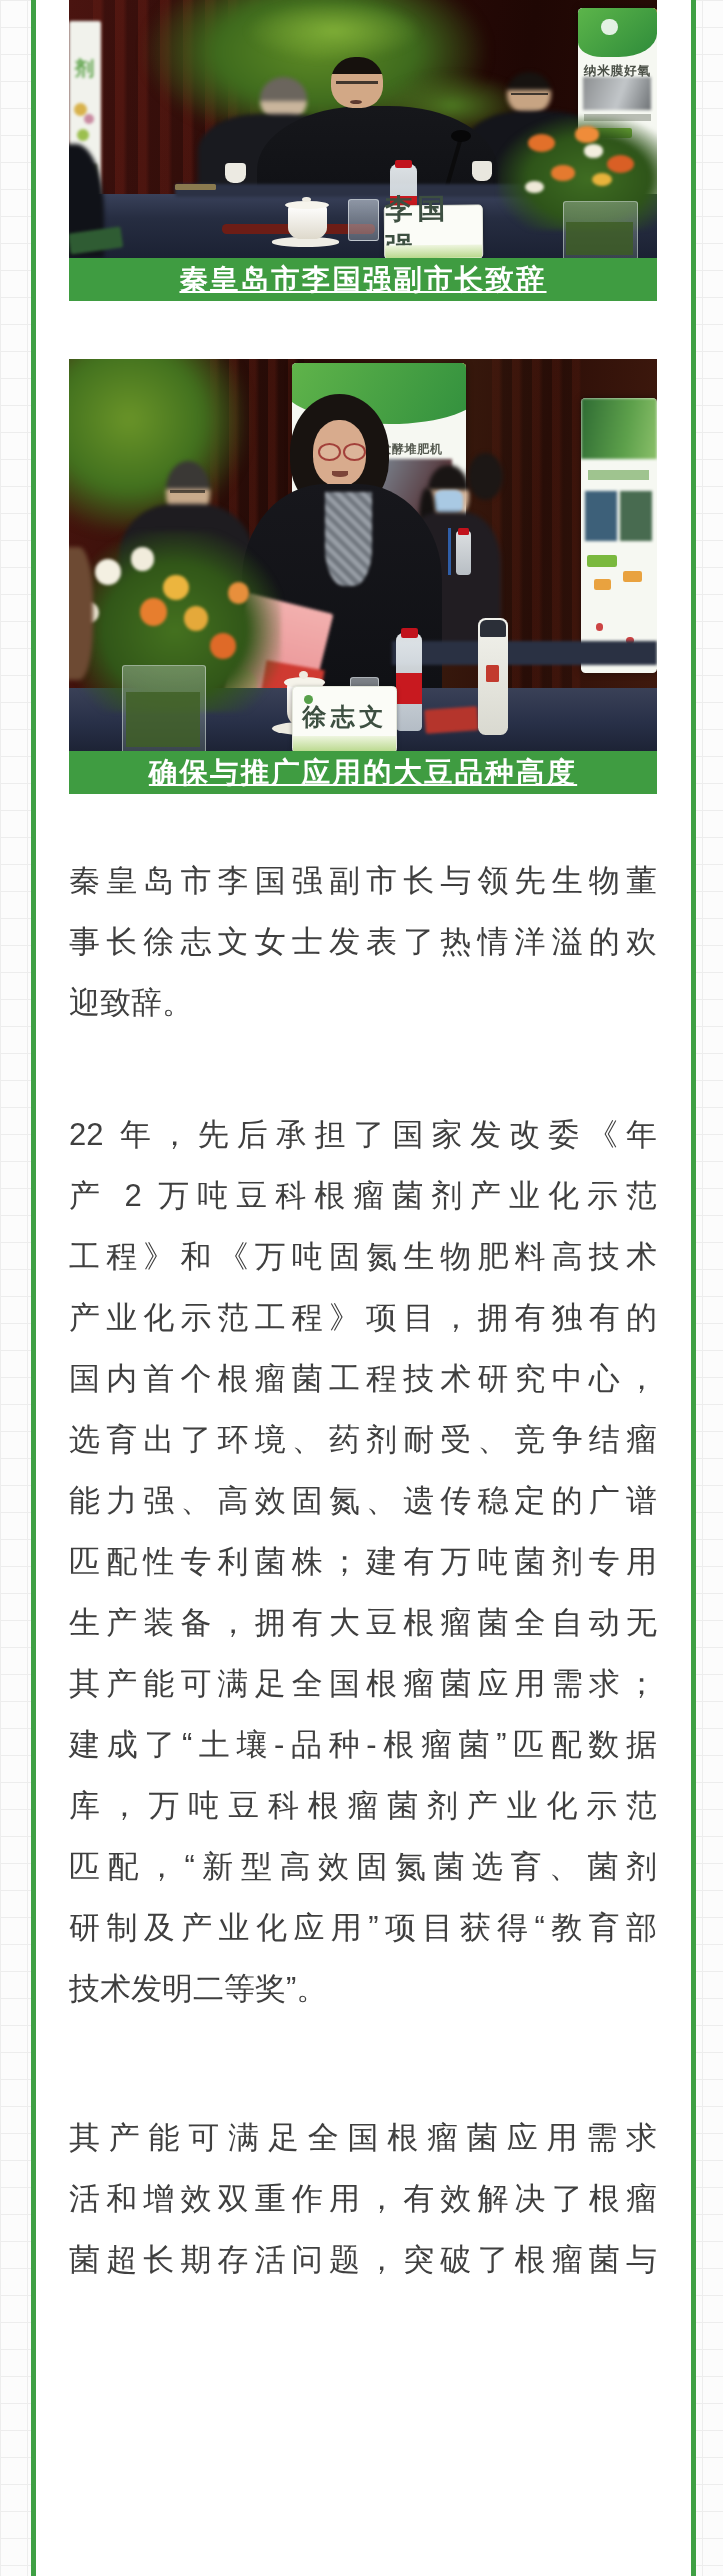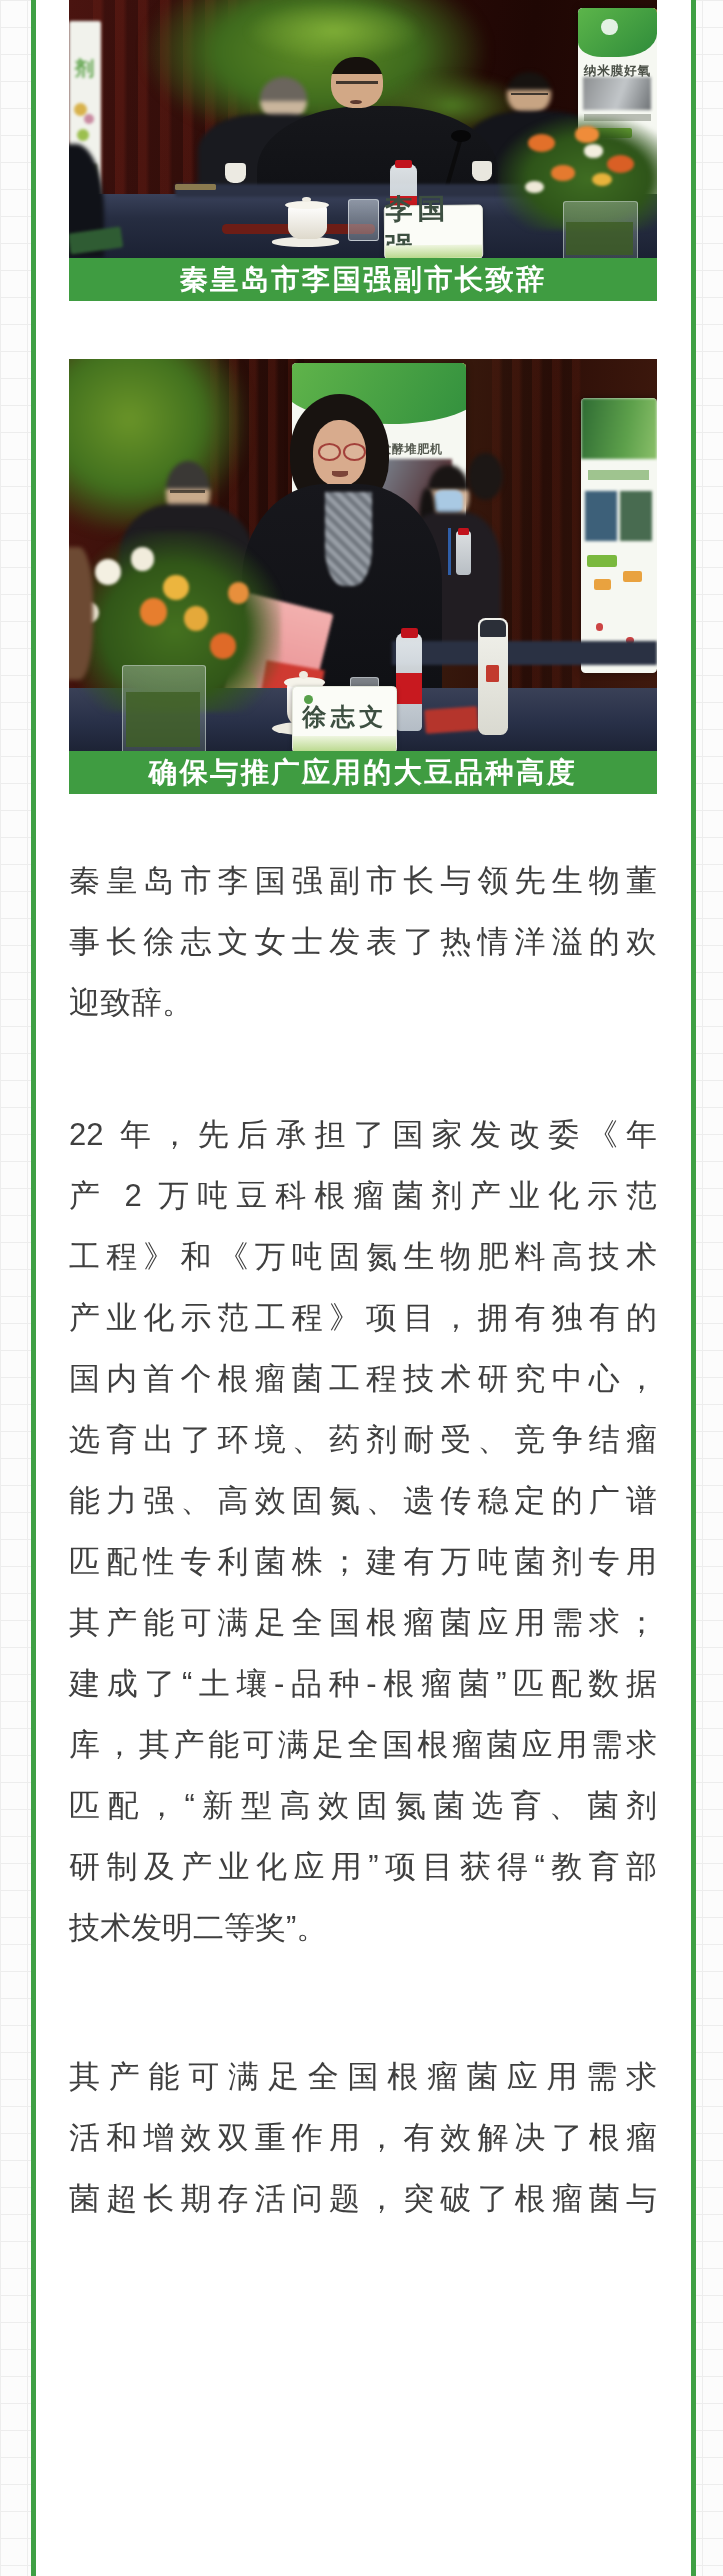--- a/index.html
+++ b/index.html
@@ -11,21 +11,21 @@
     background-size:27px 27px;}
   .white-col{position:absolute;left:35px;top:0;width:656px;height:2576px;background:var(--page-white,#fff);}
   .stripe{position:absolute;top:0;bottom:0;width:4.5px;background:var(--accent-green,#3fa044);z-index:3;}
   .stripe-left{left:31px}
   .stripe-right{left:691px}
   .inner{position:absolute;left:69px;top:0;width:588px;z-index:2;}
   figure.photo{margin:0;position:relative;width:588px;overflow:hidden;background:#2c0b08;}
   .photo1{height:258px}
   .photo2{height:392px}
   .caption-bar{height:43px;background:var(--caption-green,#3f9c41);color:#fff;font-weight:700;
-    font-size:28.4px;display:flex;align-items:center;justify-content:center;letter-spacing:2.2px;}
+    font-size:28.4px;display:flex;align-items:center;justify-content:center;letter-spacing:2.2px;text-decoration:underline;}
   .gap77{height:58px}
   .abs{position:absolute}
   .rd{border-radius:50%}
   .b2{filter:blur(1.5px)} .b3{filter:blur(2.2px)} .b5{filter:blur(3.7px)} .b8{filter:blur(6px)}
   .bodytext{color:var(--body-text,#3f3f3f);}
   .para{margin:0;}
   .p1{margin-top:56px}
   .p2{margin-top:71px}
   .p3{margin-top:88px}
   .line{display:block;height:61px;line-height:61px;font-size:31px;
@@ -232,23 +232,24 @@
       </p>
       <p class="para p2">
         <span class="line">22 年，先后承担了国家发改委《年</span>
         <span class="line">产 2 万吨豆科根瘤菌剂产业化示范</span>
         <span class="line">工程》和《万吨固氮生物肥料高技术</span>
         <span class="line">产业化示范工程》项目，拥有独有的</span>
         <span class="line">国内首个根瘤菌工程技术研究中心，</span>
         <span class="line">选育出了环境、药剂耐受、竞争结瘤</span>
         <span class="line">能力强、高效固氮、遗传稳定的广谱</span>
         <span class="line">匹配性专利菌株；建有万吨菌剂专用</span>
+        <span class="line">生产装备，拥有大豆根瘤菌全自动无</span>
         <span class="line">其产能可满足全国根瘤菌应用需求；</span>
         <span class="line">建成了“土壤-品种-根瘤菌”匹配数据</span>
-        <span class="line">库，其产能可满足全国根瘤菌应用需求</span>
+        <span class="line">库，万吨豆科根瘤菌剂产业化示范</span>
         <span class="line">匹配，“新型高效固氮菌选育、菌剂</span>
         <span class="line">研制及产业化应用”项目获得“教育部</span>
         <span class="line last">技术发明二等奖”。</span>
       </p>
       <p class="para p3">
         <span class="line">其产能可满足全国根瘤菌应用需求</span>
         <span class="line">活和增效双重作用，有效解决了根瘤</span>
         <span class="line">菌超长期存活问题，突破了根瘤菌与</span>
       </p>
     </div>

